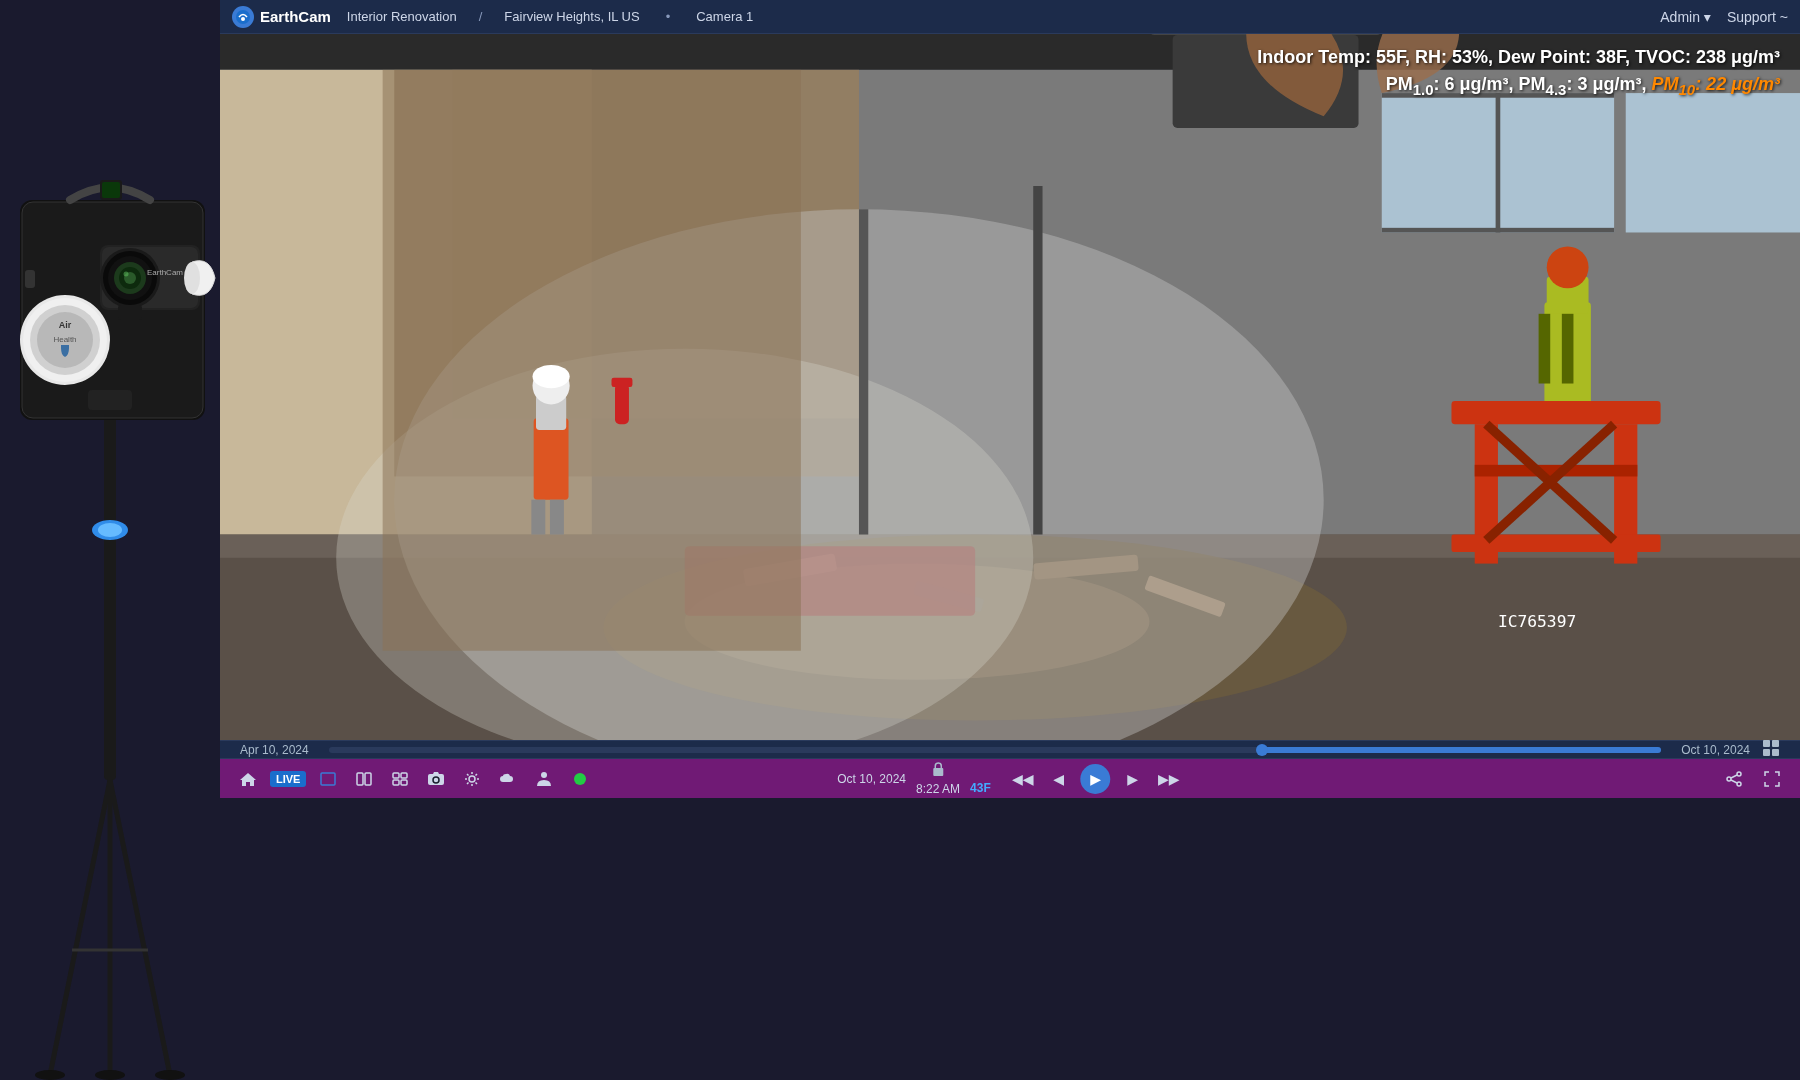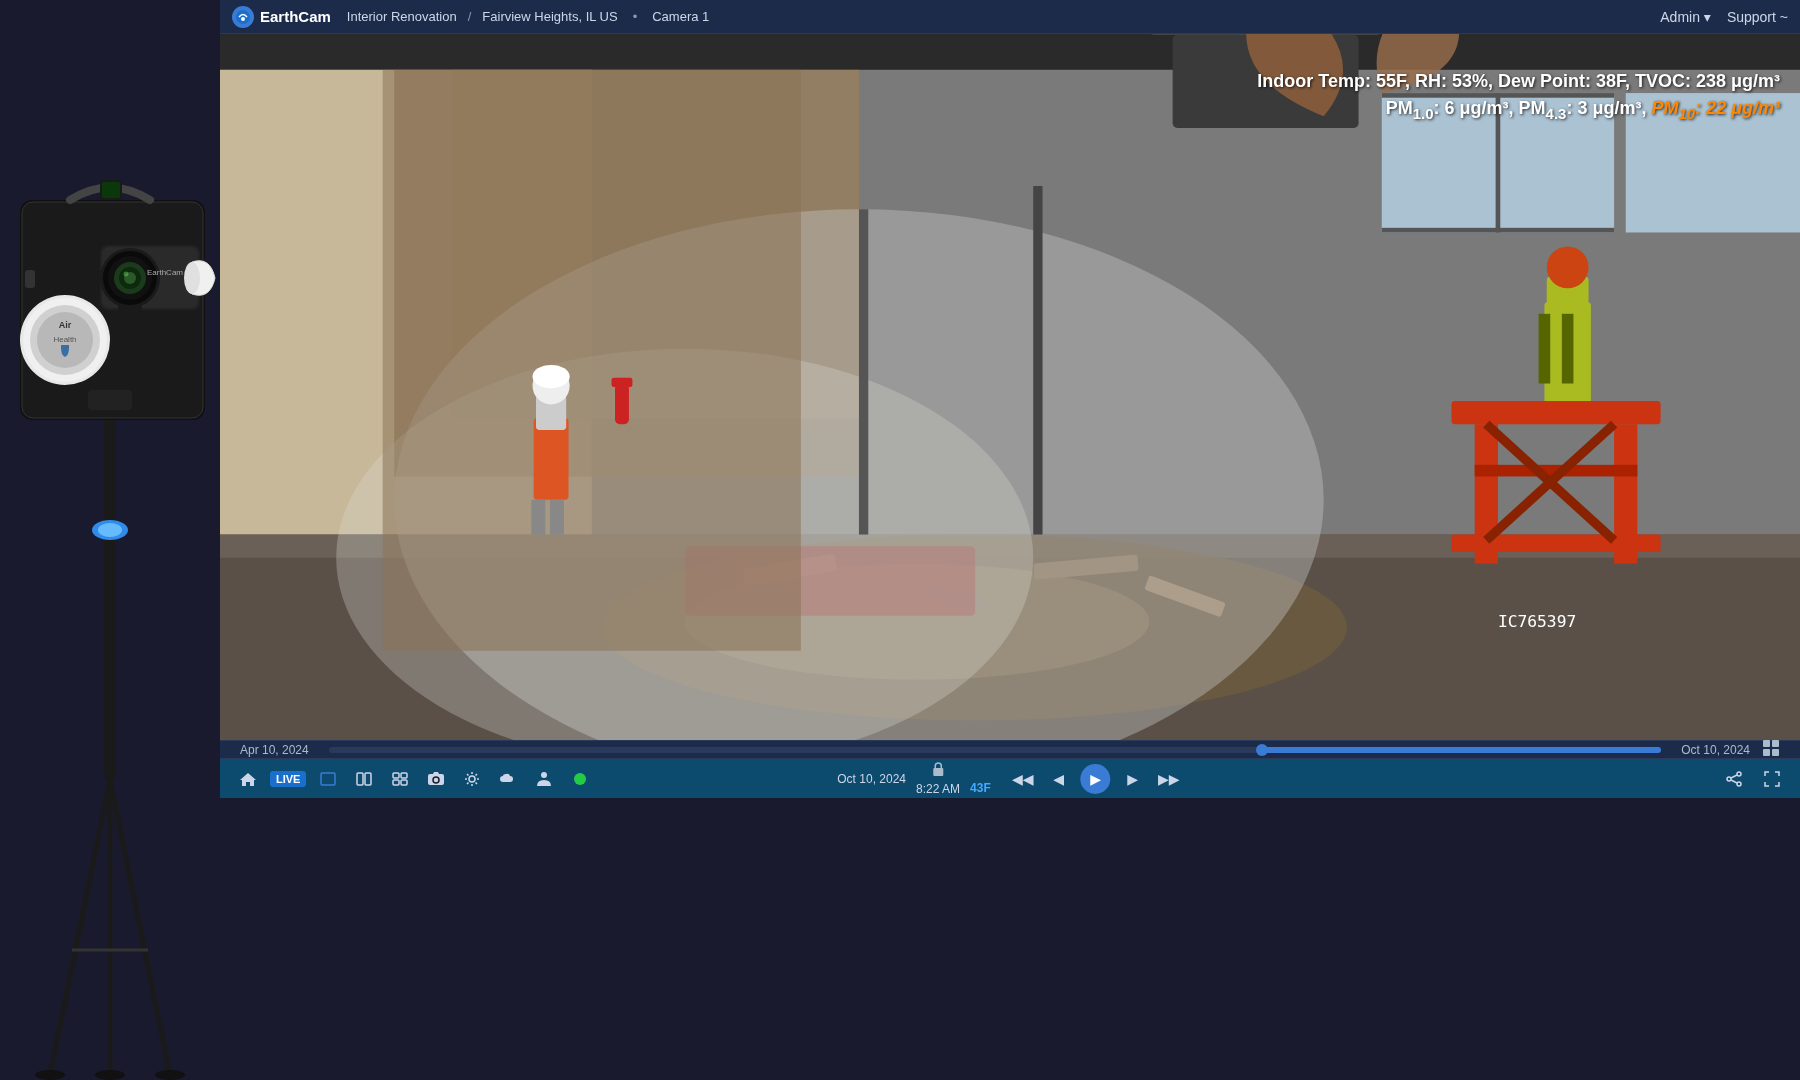--- a/index.html
+++ b/index.html
@@ -52,21 +52,21 @@
       color: white;
       font-size: 11px;
       font-weight: bold;
     }
 
     .navbar-breadcrumb {
       display: flex;
       align-items: center;
       color: #cdd6e8;
       font-size: 13px;
-      gap: 11px;
+      gap: 22px;
       flex: 1;
     }
     .breadcrumb-sep {
       color: #8899bb;
     }
     .breadcrumb-dot {
       color: #8899bb;
       margin: 0 4px;
     }
 
@@ -85,21 +85,21 @@
       width: 100%;
       height: 706px;
       background: linear-gradient(135deg, #4a5568 0%, #2d3748 30%, #718096 60%, #4a5568 100%);
       position: relative;
       overflow: hidden;
     }
 
     
     .sensor-overlay {
       position: absolute;
-      top: 34px;
+      top: 10px;
       right: 20px;
       color: white;
       font-size: 18px;
       font-weight: bold;
       text-shadow: 1px 1px 3px rgba(0,0,0,0.8);
       line-height: 1.5;
       text-align: right;
     }
     .sensor-line {
       display: block;
@@ -150,21 +150,21 @@
       width: 10px;
       height: 10px;
       background: #3a7bd5;
       border-radius: 50%;
     }
 
     
     .controls-bar {
       width: 100%;
       height: 40px;
-      background: #0c4a6e;
+      background: #701a75;
       display: flex;
       align-items: center;
       justify-content: space-between;
       padding: 4px 14px;
       border-top: 1px solid #2a3a5c;
     }
 
     .controls-left {
       display: flex;
       align-items: center;

